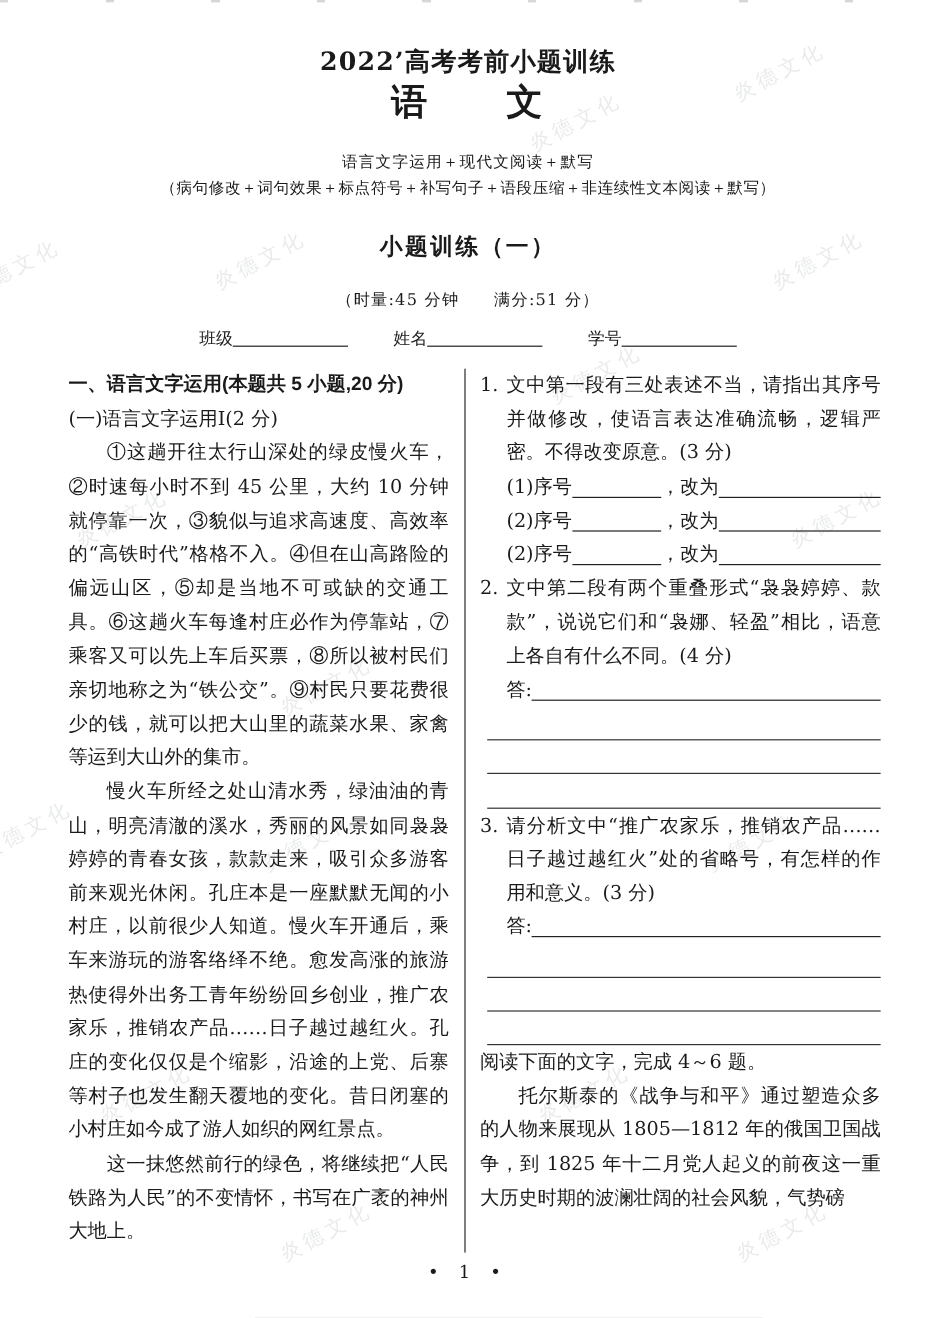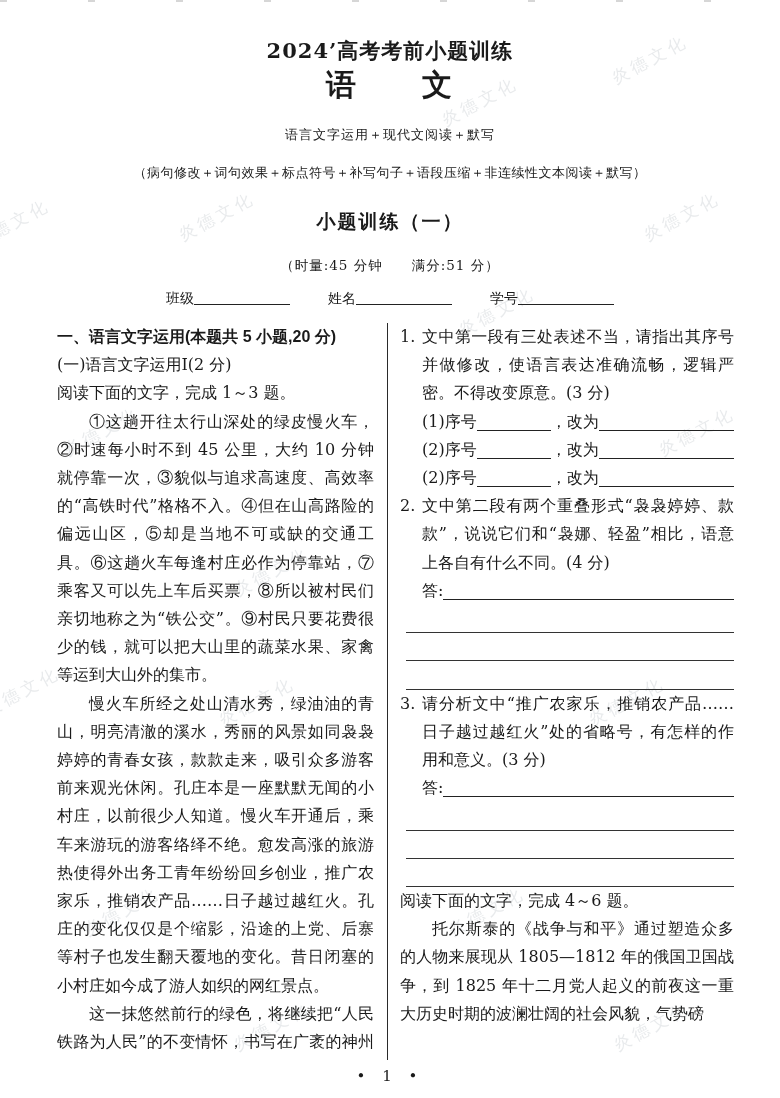--- a/index.html
+++ b/index.html
@@ -32,21 +32,21 @@
     pointer-events:none;
     z-index:0;
   }
   .content { position:relative; z-index:1; }
 
   
   .header { text-align:center; padding-top:37px; }
   .title   { font-size:21px; font-weight:bold; letter-spacing:1px; }
   .subject { font-size:30px; font-weight:bold; letter-spacing:2px; }
   .sub1    { font-size:13px; margin-top:20px; letter-spacing:1px; }
-  .sub2    { font-size:13px; margin-top:20px; letter-spacing:.5px; }
+  .sub2    { font-size:13px; margin-top:4px; letter-spacing:.5px; }
   .exercise{ font-size:19px; font-weight:bold; margin-top:27px; letter-spacing:2px; }
   .time    { font-size:13.5px; margin-top:22px; letter-spacing:1px; }
   .student { font-size:14px; margin-top:15px; display:flex; justify-content:center; gap:38px; }
   .sfield  { display:inline-flex; }
   .sblank  { display:inline-block; width:96px; border-bottom:1px solid #222; height:15px; }
 
   
   .columns {
     display:flex;
     margin:15px 46px 0 57px;
@@ -103,21 +103,21 @@
   <span class="wm" style="left:215px; top:690px;">炎德文化</span>
   <span class="wm" style="left:585px; top:690px;">炎德文化</span>
   <span class="wm" style="left:80px;  top:900px;">炎德文化</span>
   <span class="wm" style="left:445px; top:900px;">炎德文化</span>
   <span class="wm" style="left:230px; top:1015px;">炎德文化</span>
   <span class="wm" style="left:610px; top:1015px;">炎德文化</span>
 
   <div class="content">
 
     <div class="header">
-      <div class="title">2024’高考考前小题训练</div>
+      <div class="title">2022’高考考前小题训练</div>
       <div class="subject">语　　文</div>
       <div class="sub1">语言文字运用＋现代文阅读＋默写</div>
       <div class="sub2">（病句修改＋词句效果＋标点符号＋补写句子＋语段压缩＋非连续性文本阅读＋默写）</div>
       <div class="exercise">小题训练（一）</div>
       <div class="time">（时量:45 分钟　　满分:51 分）</div>
       <div class="student">
         <span class="sfield">
           <span>班级</span>
           <span class="sblank"></span>
         </span>
@@ -130,21 +130,20 @@
           <span class="sblank"></span>
         </span>
       </div>
     </div>
 
     <div class="columns">
 
       <div class="col-left">
         <div class="sec-head">一、语言文字运用(本题共 5 小题,20 分)</div>
         <div>(一)语言文字运用Ⅰ(2 分)</div>
-        <div>阅读下面的文字，完成 1～3 题。</div>
         <div class="passage">
           <p>①这趟开往太行山深处的绿皮慢火车，②时速每小时不到 45 公里，大约 10 分钟就停靠一次，③貌似与追求高速度、高效率的“高铁时代”格格不入。④但在山高路险的偏远山区，⑤却是当地不可或缺的交通工具。⑥这趟火车每逢村庄必作为停靠站，⑦乘客又可以先上车后买票，⑧所以被村民们亲切地称之为“铁公交”。⑨村民只要花费很少的钱，就可以把大山里的蔬菜水果、家禽等运到大山外的集市。</p>
           <p>慢火车所经之处山清水秀，绿油油的青山，明亮清澈的溪水，秀丽的风景如同袅袅婷婷的青春女孩，款款走来，吸引众多游客前来观光休闲。孔庄本是一座默默无闻的小村庄，以前很少人知道。慢火车开通后，乘车来游玩的游客络绎不绝。愈发高涨的旅游热使得外出务工青年纷纷回乡创业，推广农家乐，推销农产品……日子越过越红火。孔庄的变化仅仅是个缩影，沿途的上党、后寨等村子也发生翻天覆地的变化。昔日闭塞的小村庄如今成了游人如织的网红景点。</p>
           <p>这一抹悠然前行的绿色，将继续把“人民铁路为人民”的不变情怀，书写在广袤的神州大地上。</p>
         </div>
       </div>
 
       <div class="divider"></div>
 
       <div class="col-right">

